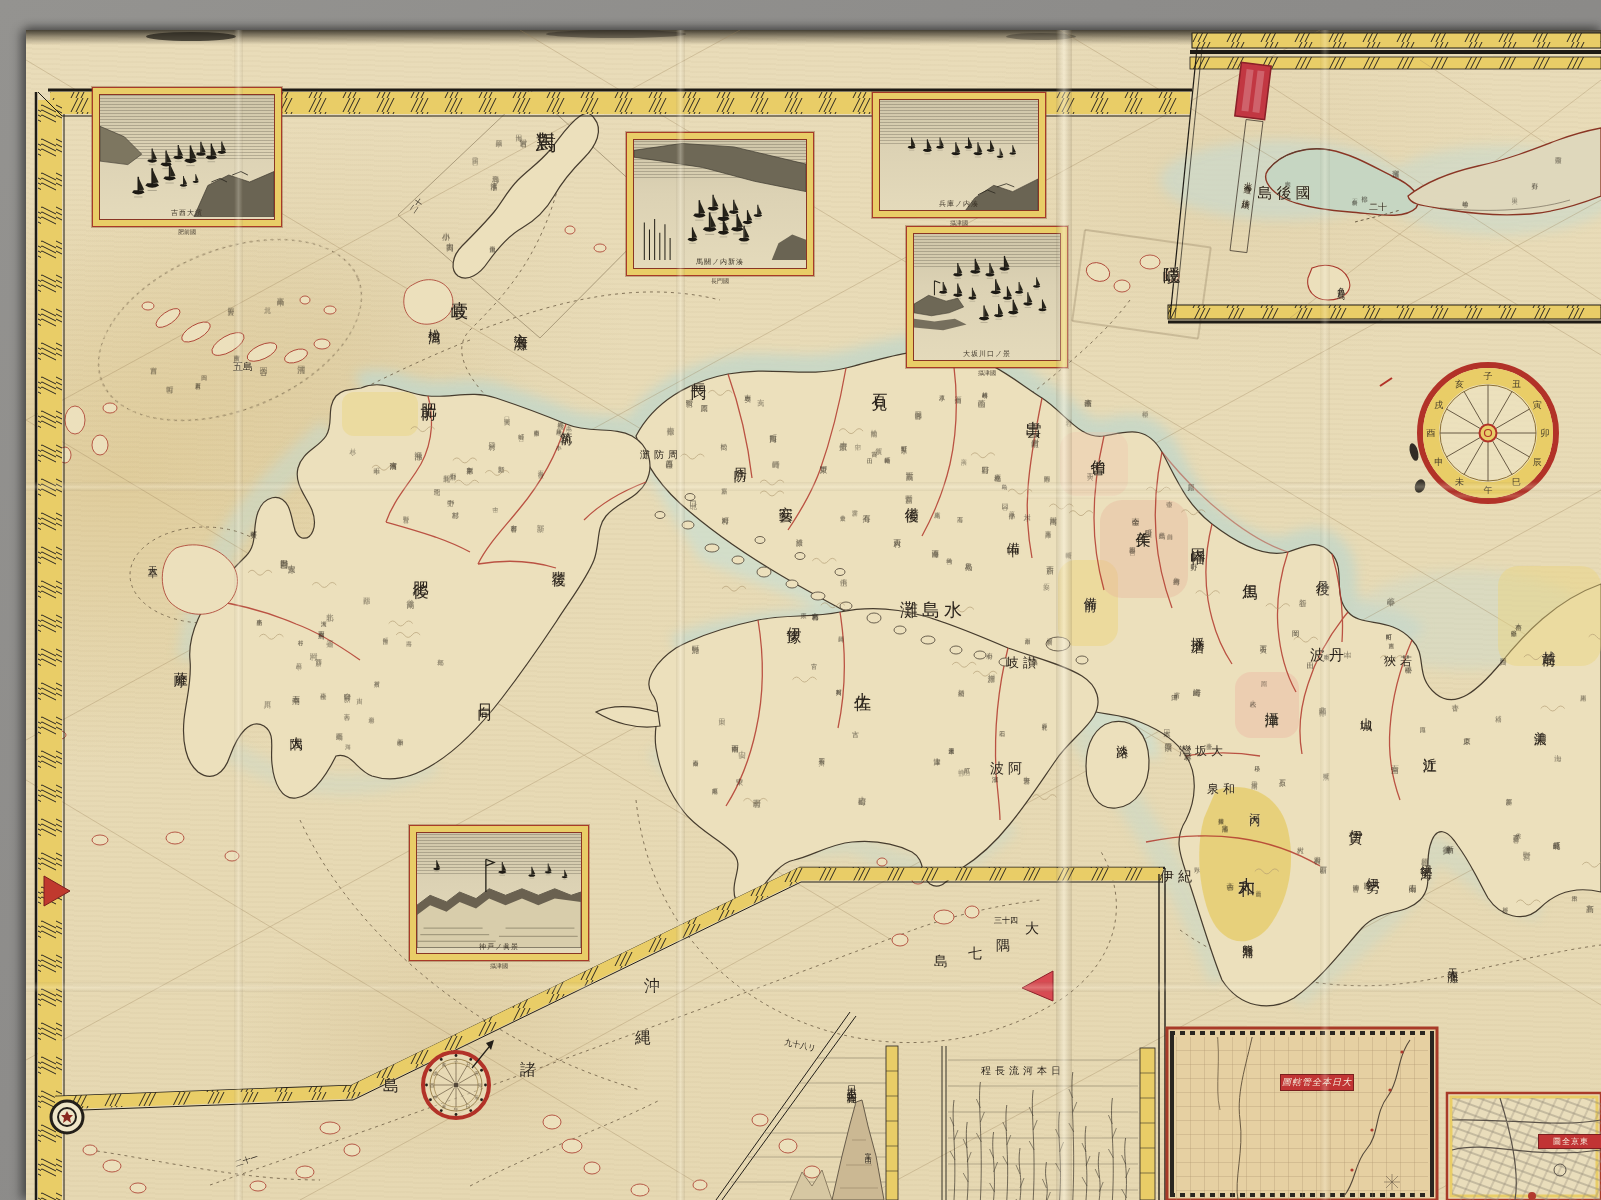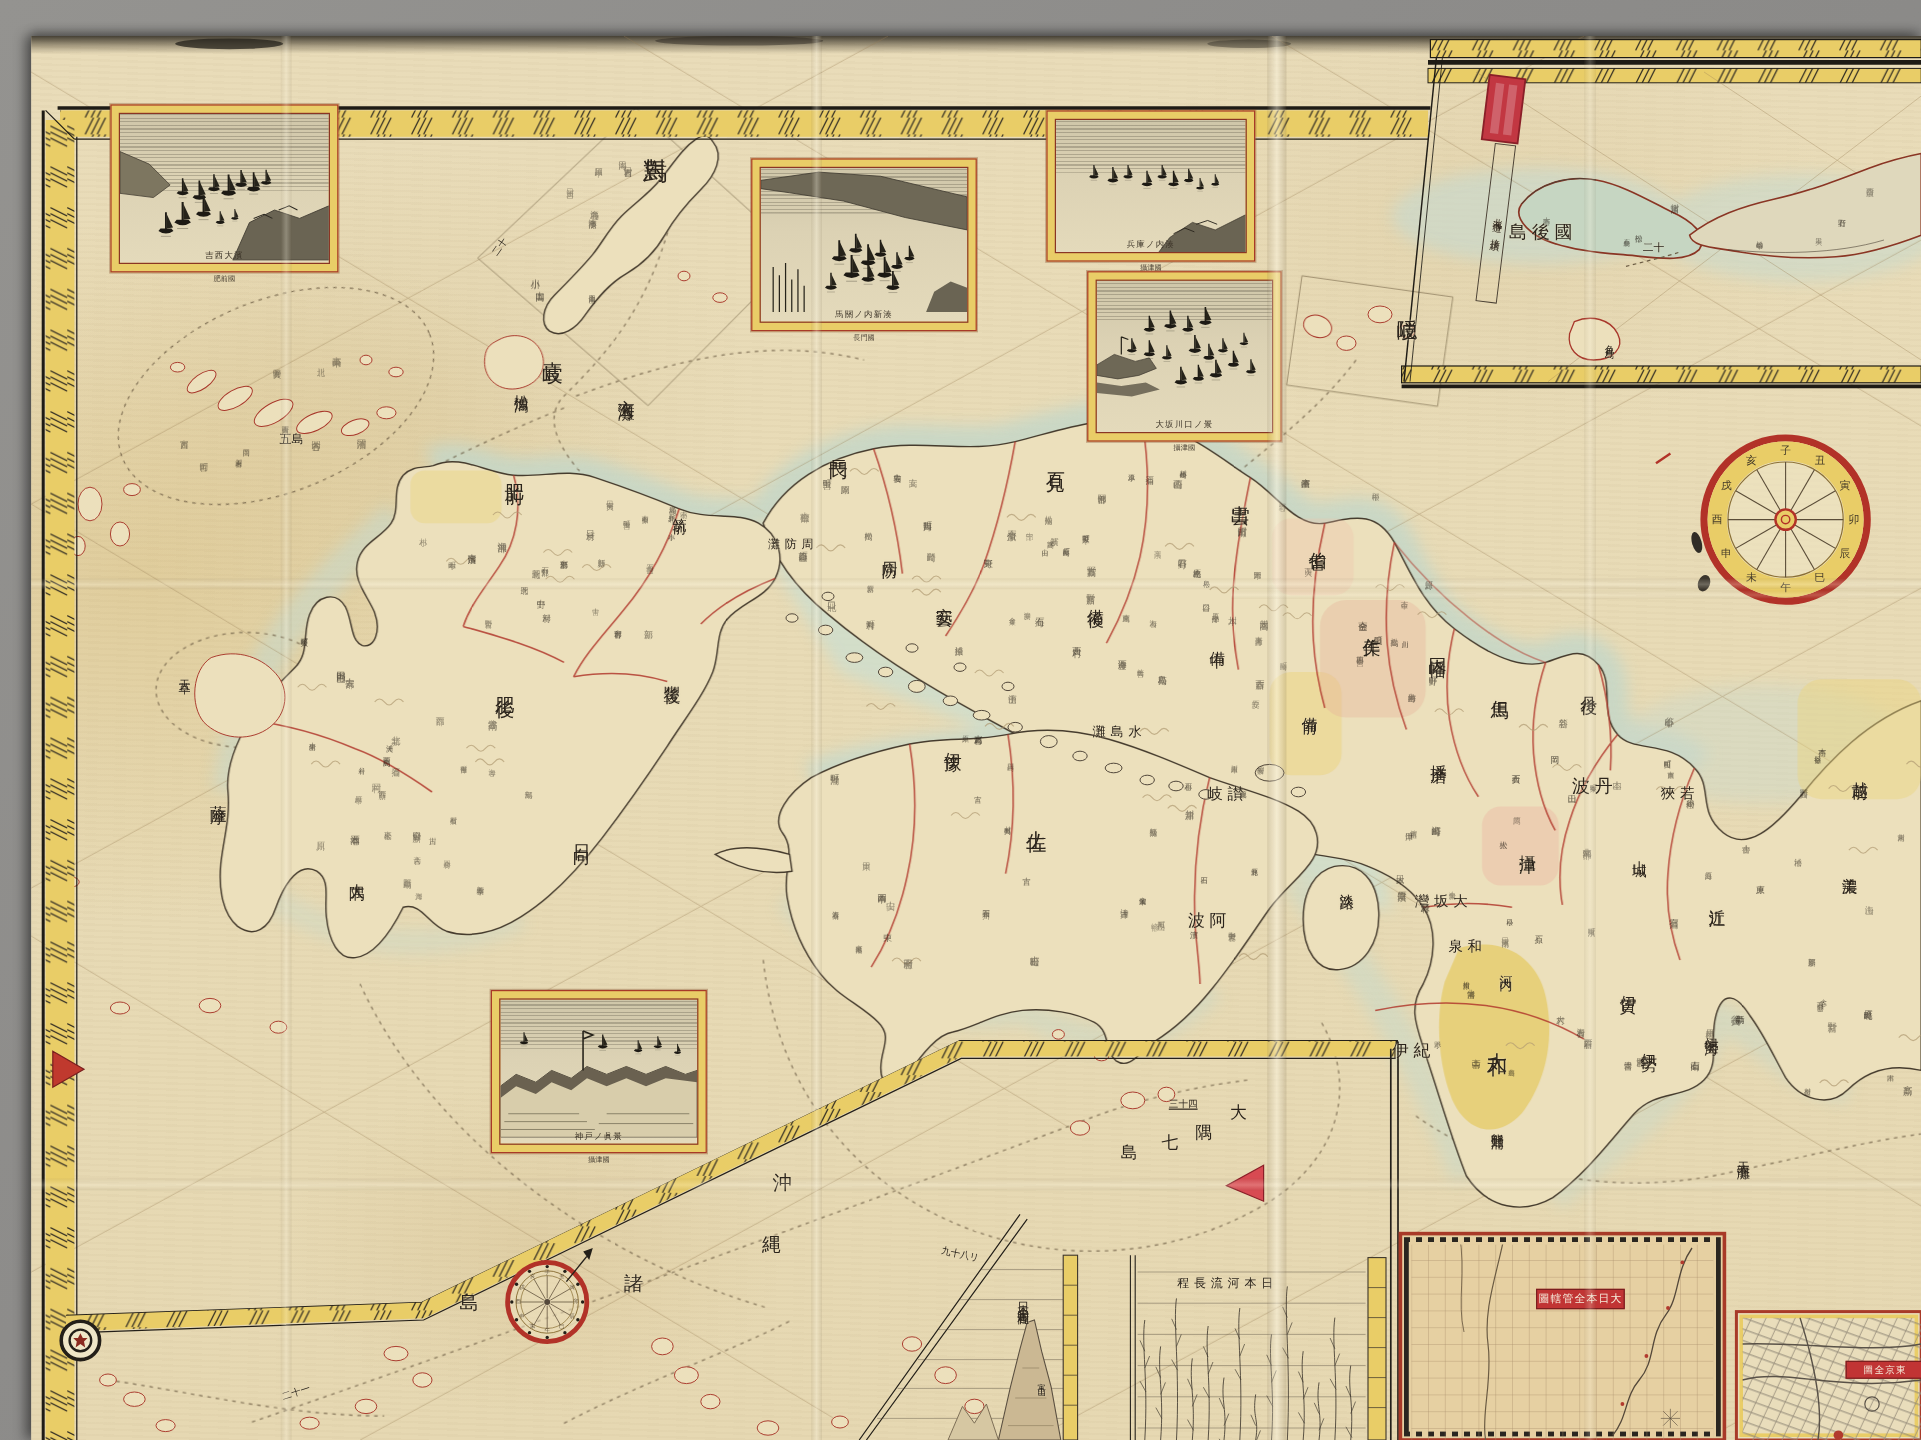--- a/index.html
+++ b/index.html
@@ -885,21 +885,21 @@
                 <path d="M-3.6,0 Q0,2.4 3.6,0 L2.6,-1.2 L-2.6,-1.2 Z" fill="#1d1a14"></path>
                 <path d="M-2.4,2.6 H2.4" stroke="#26231a" stroke-width="0.4" opacity="0.35" fill="none"></path>
               </g>
             </g>
         </svg>
         <div class="cap">大坂川口ノ景</div>
       </div>
       <div class="subcap" style="bottom:-11px;">攝津國</div>
     </div>
 
-    <div class="cartouche" style="left:1254px;top:1044px;width:72px;height:15px;font-size:9px;">大日本全管轄圖</div>
+    <div class="cartouche" style="left:1254px;top:1044px;width:72px;height:15px;font-size:9px;font-style:italic;">大日本全管轄圖</div>
     <div class="cartouche" style="left:1512px;top:1104px;width:64px;height:13px;font-size:8px;">東京全圖</div>
 
     <div id="noise-layer">
         <span class="noise" style="left: 407.505px; top: 453.601px; font-size: 6.39593px; opacity: 0.69;">北岡</span>
         <span class="noise" style="left: 528.731px; top: 409.629px; font-size: 5.81441px; opacity: 0.66;">小本</span>
         <span class="noise" style="left: 387.694px; top: 415.455px; font-size: 7.81458px; opacity: 0.62;">海浦部</span>
         <span class="noise" style="left: 363.84px; top: 426.36px; font-size: 7.05707px; opacity: 0.69;">南吉浦濱</span>
         <span class="noise" style="left: 511.487px; top: 434.682px; font-size: 6.30419px; opacity: 0.48;">海石吉金</span>
         <span class="noise" style="left: 510.485px; top: 487.886px; font-size: 7.55046px; opacity: 0.51;">部新</span>
         <span class="noise" style="left: 531.27px; top: 385.617px; font-size: 6.4714px; opacity: 0.54;">島海松北</span>
@@ -1173,36 +1173,36 @@
         <div class="map-label v" style="left: 1228px; top: 776px; font-size: 11px; transform: translate(-50%, -50%);">河内</div>
         <div class="map-label v" style="left: 1220px; top: 836px; font-size: 17px; transform: translate(-50%, -50%);">大和</div>
         <div class="map-label v" style="left: 1330px; top: 790px; font-size: 14px; transform: translate(-50%, -50%);">伊賀</div>
         <div class="map-label v" style="left: 1347px; top: 838px; font-size: 14px; transform: translate(-50%, -50%);">伊勢</div>
         <div class="map-label v" style="left: 1400px; top: 828px; font-size: 12px; transform: translate(-50%, -50%);">伊勢海</div>
         <div class="map-label rtl" style="left: 1152px; top: 846px; font-size: 14px; transform: translate(-50%, -50%);">紀伊</div>
         <div class="map-label v" style="left: 1221px; top: 908px; font-size: 11px; transform: translate(-50%, -50%);">熊野浦</div>
         <div class="map-label v" style="left: 1426px; top: 932px; font-size: 11px; transform: translate(-50%, -50%);">天龍灘</div>
         <div class="map-label v" style="left: 767px; top: 587px; font-size: 15px; transform: translate(-50%, -50%);">伊豫</div>
         <div class="map-label v" style="left: 836px; top: 651px; font-size: 17px; transform: translate(-50%, -50%);">土佐</div>
-        <div class="map-label rtl" style="left: 907px; top: 580px; font-size: 11px; transform: translate(-50%, -50%);">水島灘</div>
+        <div class="map-label rtl" style="left: 907px; top: 580px; font-size: 18px; transform: translate(-50%, -50%);">水島灘</div>
         <div class="map-label rtl" style="left: 997px; top: 633px; font-size: 13px; transform: translate(-50%, -50%);">讃岐</div>
         <div class="map-label rtl" style="left: 982px; top: 738px; font-size: 14px; transform: translate(-50%, -50%);">阿波</div>
         <div class="map-label" style="left: 626px; top: 956px; font-size: 16px; transform: translate(-50%, -50%);">沖</div>
         <div class="map-label" style="left: 617px; top: 1008px; font-size: 16px; transform: translate(-50%, -50%);">縄</div>
         <div class="map-label" style="left: 502px; top: 1040px; font-size: 16px; transform: translate(-50%, -50%);">諸</div>
         <div class="map-label" style="left: 365px; top: 1056px; font-size: 16px; transform: translate(-50%, -50%);">島</div>
         <div class="map-label" style="left: 1006px; top: 898px; font-size: 14px; transform: translate(-50%, -50%);">大</div>
         <div class="map-label" style="left: 977px; top: 915px; font-size: 14px; transform: translate(-50%, -50%);">隅</div>
         <div class="map-label" style="left: 949px; top: 923px; font-size: 14px; transform: translate(-50%, -50%);">七</div>
         <div class="map-label" style="left: 915px; top: 931px; font-size: 14px; transform: translate(-50%, -50%);">島</div>
         <div class="map-label rtl" style="left: 1260px; top: 164px; font-size: 15px; transform: translate(-50%, -50%);">國後島</div>
         <div class="map-label v" style="left: 1314px; top: 254px; font-size: 8px; transform: translate(-50%, -50%);">色丹島</div>
         <div class="map-label v" style="left: 1221px; top: 156px; font-size: 8px; transform: translate(-50%, -50%) rotate(8deg);">北海道ヘ接續</div>
         <div class="map-label" style="left: 1352px; top: 178px; font-size: 9px; transform: translate(-50%, -50%);">二十</div>
-        <div class="map-label" style="left: 960px; top: 891px; font-size: 8px; transform: translate(-50%, -50%); text-decoration: underline;">三十四</div>
+        <div class="map-label" style="left: 980px; top: 891px; font-size: 8px; transform: translate(-50%, -50%);">三十四</div>
         <div class="map-label" style="left: 774px; top: 1016px; font-size: 8px; transform: translate(-50%, -50%) rotate(12deg);">九十八リ</div>
         <div class="map-label" style="left: 221px; top: 1131px; font-size: 8px; transform: translate(-50%, -50%) rotate(-18deg);">二十一</div>
         <div class="map-label" style="left: 391px; top: 176px; font-size: 8px; transform: translate(-50%, -50%) rotate(-55deg);">二十</div>
         <div class="map-label v" style="left: 841px; top: 1120px; font-size: 7px; transform: translate(-50%, -50%);">富士山</div>
         <div class="map-label v" style="left: 825px; top: 1053px; font-size: 10px; transform: translate(-50%, -50%);">日本山岳高程</div>
         <div class="map-label rtl" style="left: 997px; top: 1041px; font-size: 10px; transform: translate(-50%, -50%);">日本河流長程</div>
       </div>
     <div id="zodiac-layer">
         <div class="zchar" style="left: 1462px; top: 346px;">子</div>
         <div class="zchar sm" style="left: 430px; top: 1031px;">子</div>

